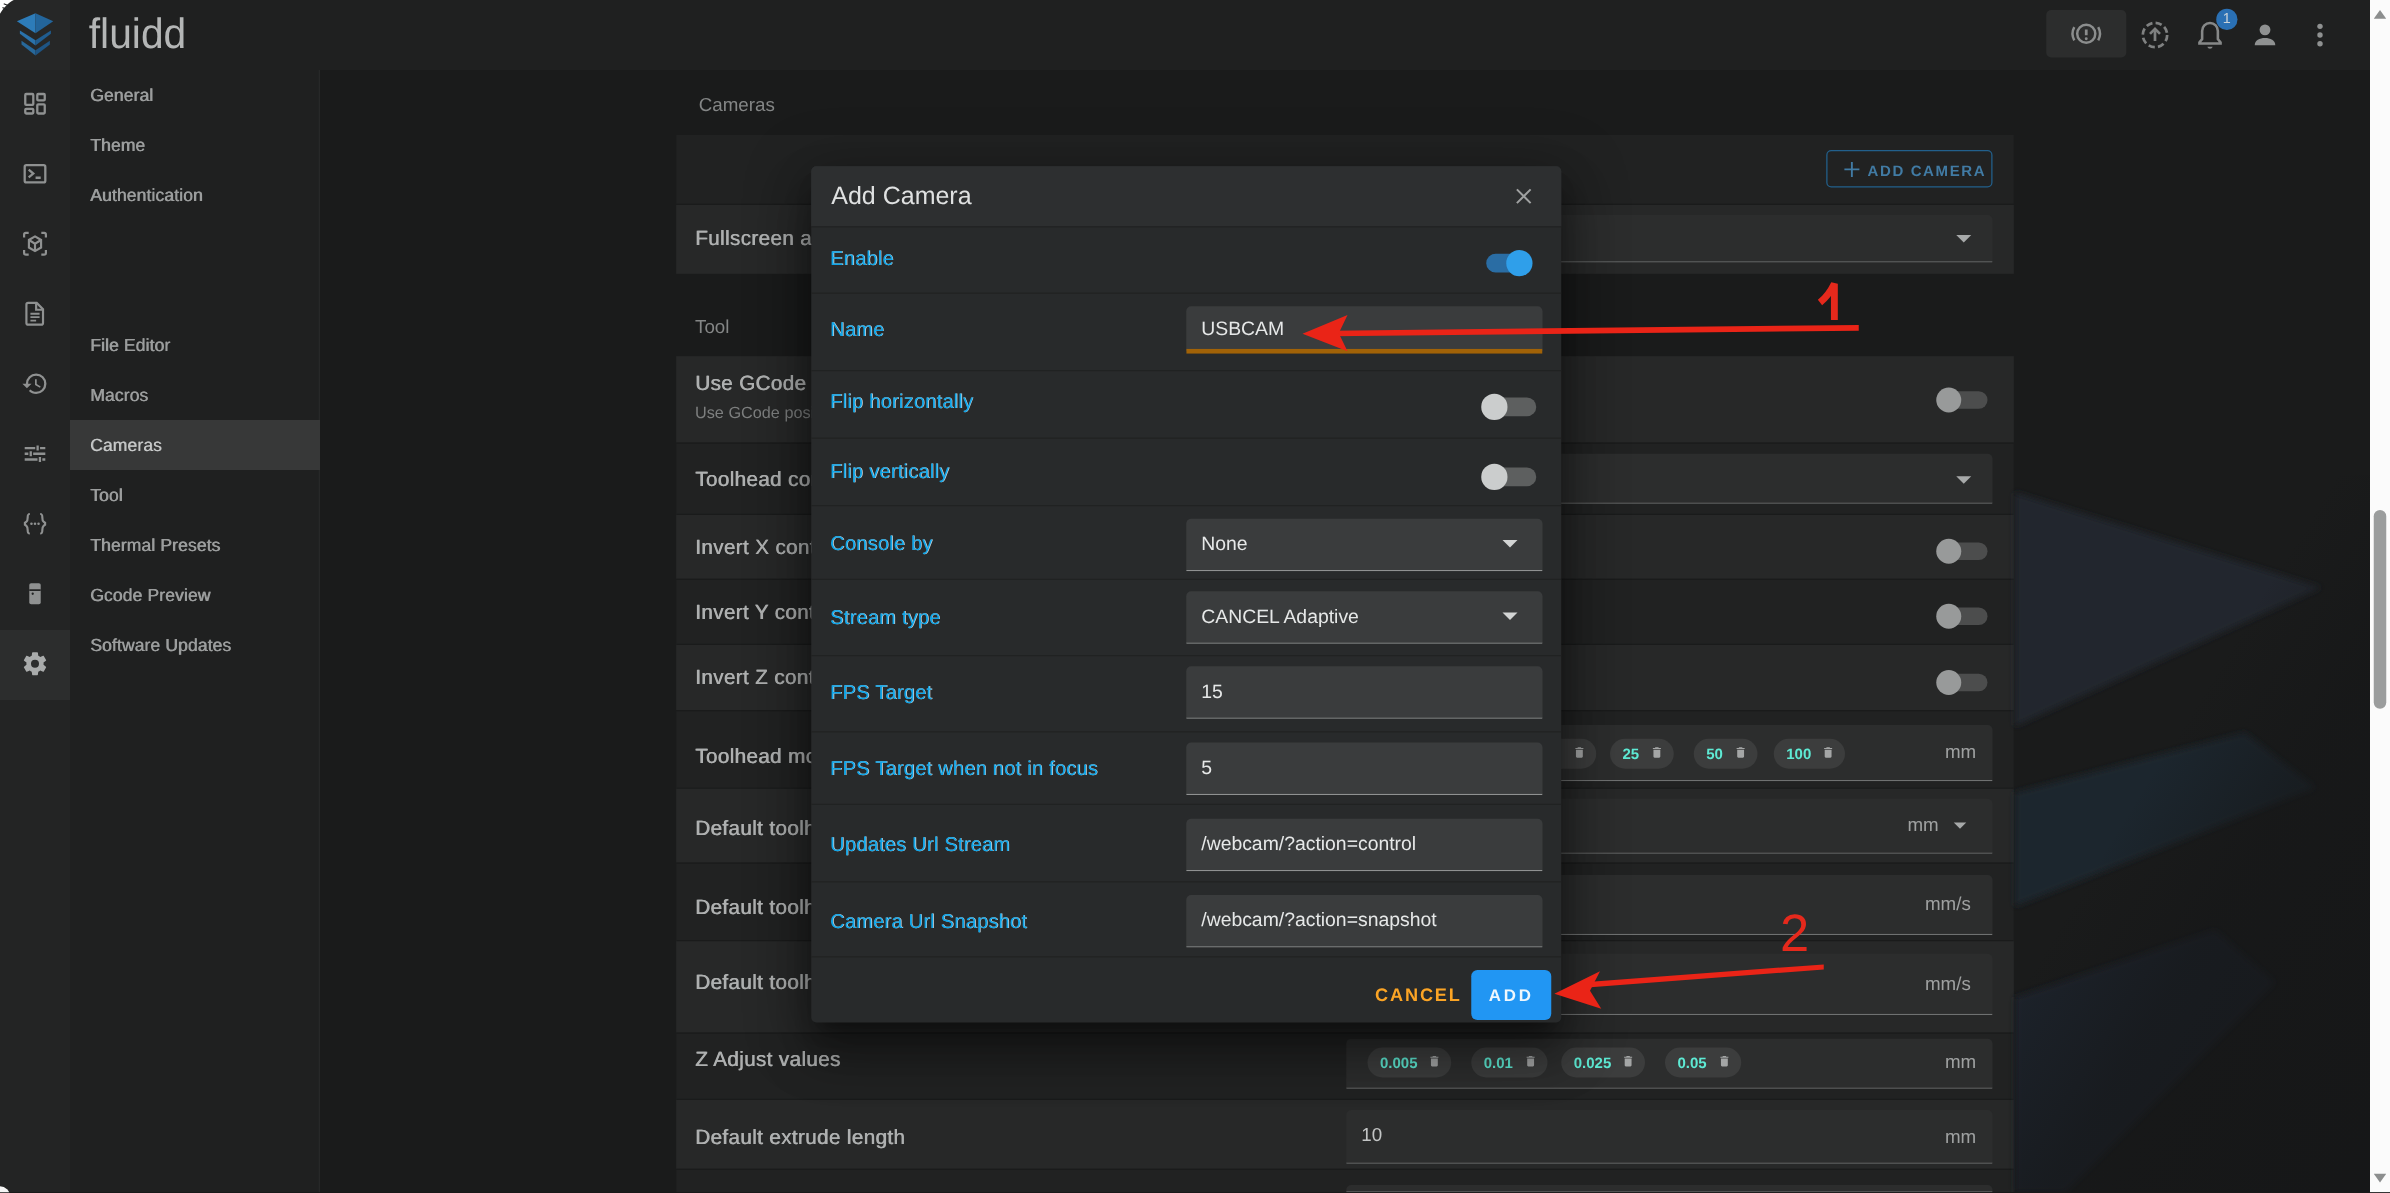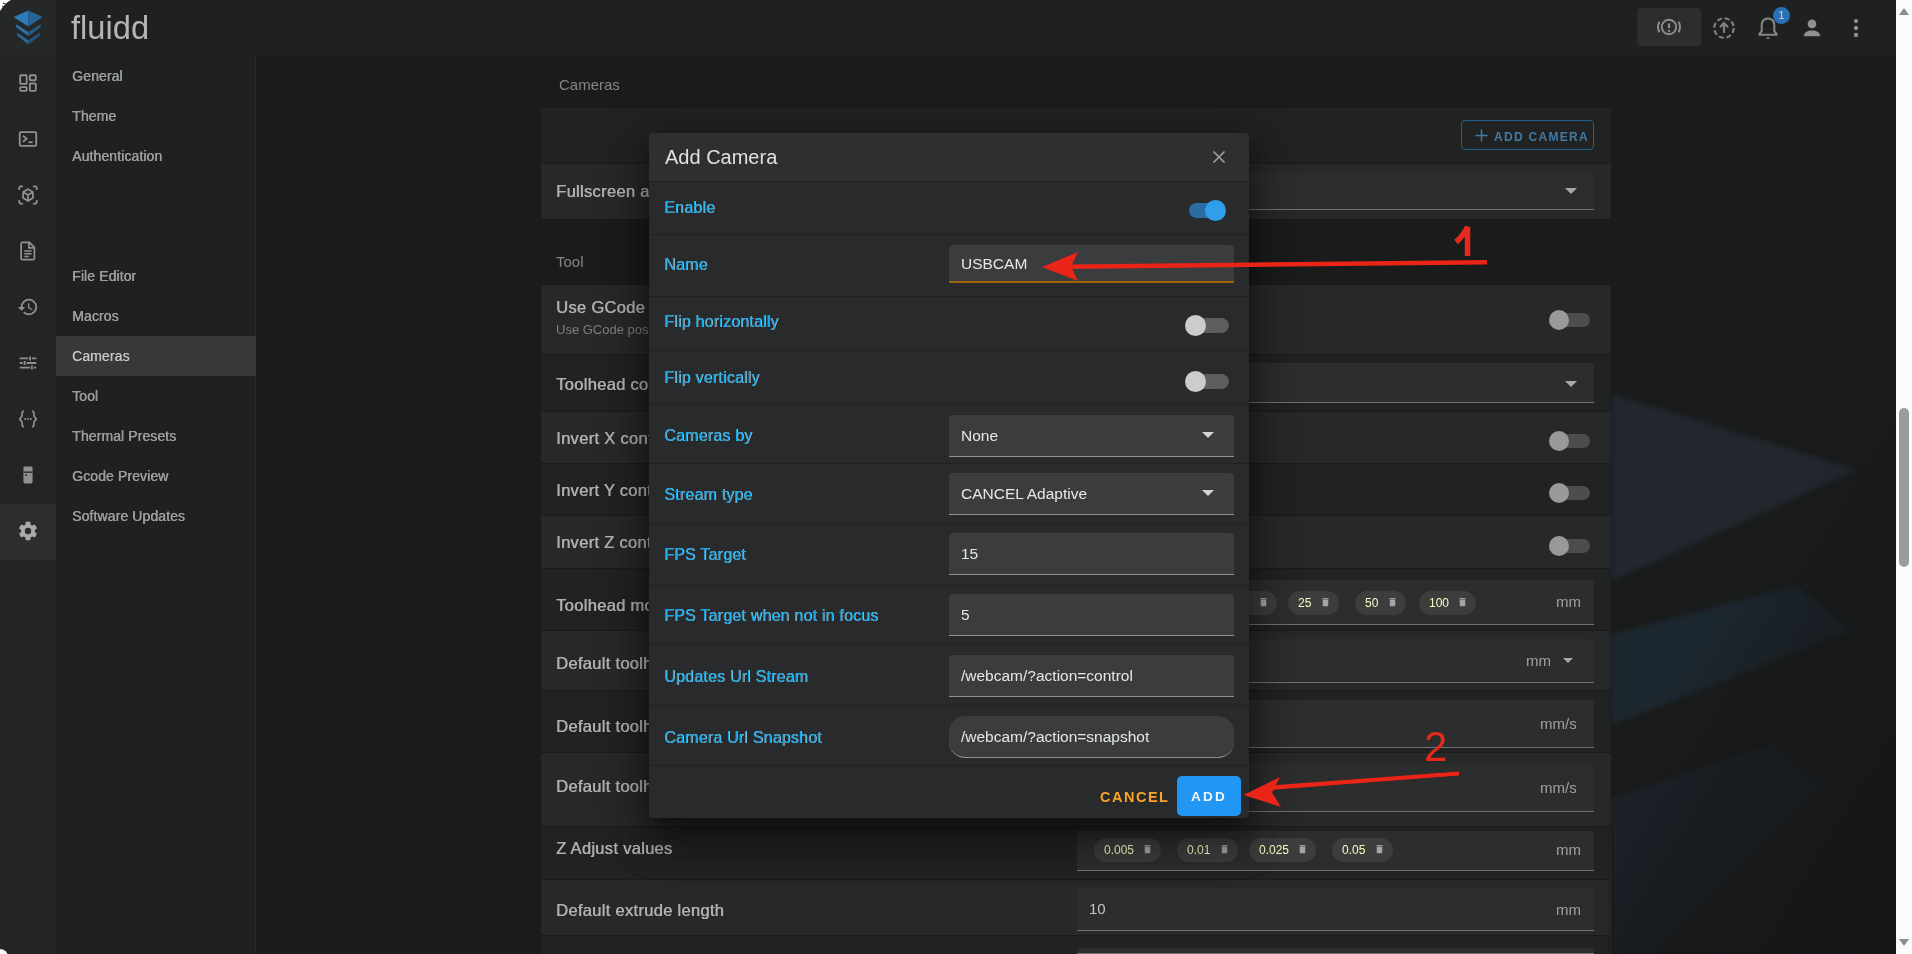--- a/index.html
+++ b/index.html
@@ -28,21 +28,21 @@
   
   #content { position:absolute; left:256px; top:56px; width:1640px; height:898px; background:#1a1b1b; }
   .sect-title { position:absolute; font-size:15px; color:#848686; }
   .card { position:absolute; left:285px; background:#212222; }
   .row-light { background:#272828; }
   .divider { position:absolute; left:0; width:100%; height:1px; background:#1a1b1b; }
   .lbl { position:absolute; left:15px; font-size:16.5px; font-weight:normal; color:#aeb0b0; letter-spacing:0.3px; text-shadow:0.5px 0 0 #aeb0b0; }
   .cap { position:absolute; left:15px; font-size:13px; color:#7d7f7f; }
   .unit { position:absolute; font-size:15px; color:#9fa1a1; }
   .finput { position:absolute; background:#2c2d2d; border-radius:4px 4px 0 0; border-bottom:1px solid #6f7171; }
-  .chip { position:absolute; height:24px; border-radius:12px; background:#3c3d3d; color:#fef9c3; font-size:12px; line-height:24px; padding:0 8px 0 10px; }
+  .chip { position:absolute; height:24px; border-radius:12px; background:#3c3d3d; color:#5eead4; font-size:12px; line-height:24px; padding:0 8px 0 10px;font-weight:bold; }
   .caret { position:absolute; width:0; height:0; border-left:6px solid transparent; border-right:6px solid transparent; border-top:6px solid #a7a9a9; }
   .sw-track { position:absolute; width:36px; height:14px; border-radius:7px; background:#4c4d4d; }
   .sw-thumb { position:absolute; width:20px; height:20px; border-radius:50%; background:#989a9a; }
 
   
   #dlg { position:absolute; left:649px; top:133px; width:600px; height:685px; background:#282a2b; border-radius:4px; z-index:40; box-shadow:0 11px 15px -7px rgba(0,0,0,.4), 0 24px 38px 3px rgba(0,0,0,.3), 0 9px 46px 8px rgba(0,0,0,.25); }
   #dlg-head { position:absolute; left:0; top:0; width:600px; height:48px; background:#2d2f30; border-radius:4px 4px 0 0; }
   #dlg-title { position:absolute; left:16px; top:13px; font-size:20px; color:#dfe1e1; }
   .dlbl { position:absolute; left:15px; font-size:16px; font-weight:normal; color:#0ea5e9; letter-spacing:0.2px; text-shadow:0.5px 0 0 #d4d6d6; }
   .ddiv { position:absolute; left:0; width:600px; height:1px; background:#202222; }
@@ -333,49 +333,49 @@
     <div class="ddiv" style="top:452px;"></div>
     <div class="ddiv" style="top:510px;"></div>
     <div class="ddiv" style="top:572px;"></div>
     <div class="ddiv" style="top:632px;"></div>
 
     <div class="dlbl" style="top:66px;">Enable</div>
     <div class="dsw-track" style="left:540px; top:70px; background:#2a6da4;"></div>
     <div class="dsw-thumb" style="left:556px; top:67px; background:#2f9fea;"></div>
 
     <div class="dlbl" style="top:123px;">Name</div>
-    <div class="dinput" style="top:112px; height:38px; line-height:38px; border-bottom:2px solid #a16207;">USBCAM</div>
+    <div class="dinput" style="top:112px; height:38px; line-height:38px; border-bottom:4px solid #a16207;">USBCAM</div>
 
     <div class="dlbl" style="top:180px;">Flip horizontally</div>
     <div class="dsw-track" style="left:544px; top:185px; background:#5d5f5f;"></div>
     <div class="dsw-thumb" style="left:536px; top:182px; background:#cbcdcd;"></div>
 
     <div class="dlbl" style="top:236px;">Flip vertically</div>
     <div class="dsw-track" style="left:544px; top:241px; background:#5d5f5f;"></div>
     <div class="dsw-thumb" style="left:536px; top:238px; background:#cbcdcd;"></div>
 
-    <div class="dlbl" style="top:294px;">Cameras by</div>
+    <div class="dlbl" style="top:294px;">Console by</div>
     <div class="dinput" style="top:282px; height:42px; line-height:42px;">None</div>
     <div class="caret" style="left:553px; top:299px; border-top-color:#d2d4d4;"></div>
 
     <div class="dlbl" style="top:353px;">Stream type</div>
     <div class="dinput" style="top:340px; height:42px; line-height:42px;">CANCEL Adaptive</div>
     <div class="caret" style="left:553px; top:357px; border-top-color:#d2d4d4;"></div>
 
     <div class="dlbl" style="top:413px;">FPS Target</div>
     <div class="dinput" style="top:400px; height:42px; line-height:42px;">15</div>
 
     <div class="dlbl" style="top:474px;">FPS Target when not in focus</div>
     <div class="dinput" style="top:461px; height:42px; line-height:42px;">5</div>
 
     <div class="dlbl" style="top:535px;">Updates Url Stream</div>
     <div class="dinput" style="top:522px; height:42px; line-height:42px;">/webcam/?action=control</div>
 
     <div class="dlbl" style="top:596px;">Camera Url Snapshot</div>
-    <div class="dinput" style="top:583px; height:42px; line-height:42px;border-radius:16px;">/webcam/?action=snapshot</div>
+    <div class="dinput" style="top:583px; height:42px; line-height:42px;">/webcam/?action=snapshot</div>
 
     <div class="abs" style="left:451px; top:656px; font-size:14.5px; font-weight:bold; letter-spacing:1.5px; color:#fba425;">CANCEL</div>
     <div class="abs" style="left:528px; top:643px; width:64px; height:40px; background:#2196f3; border-radius:5px;">
       <div class="abs" style="left:0; top:13px; width:64px; text-align:center; font-size:13.5px; font-weight:bold; letter-spacing:2.2px; color:#eef7fd;">ADD</div>
     </div>
   </div>
 
   <svg class="abs" style="left:0;top:0;z-index:60" width="1912" height="954" id="anno">
     <path d="M1456 242 C1461 238 1465 232 1467.5 227 L1467.5 256" stroke="#e5291c" stroke-width="5.5" fill="none"></path>
     <path d="M1487 260 L1066 264.5 L1066 269 L1487 264.5 Z" fill="#ea2417"></path>

